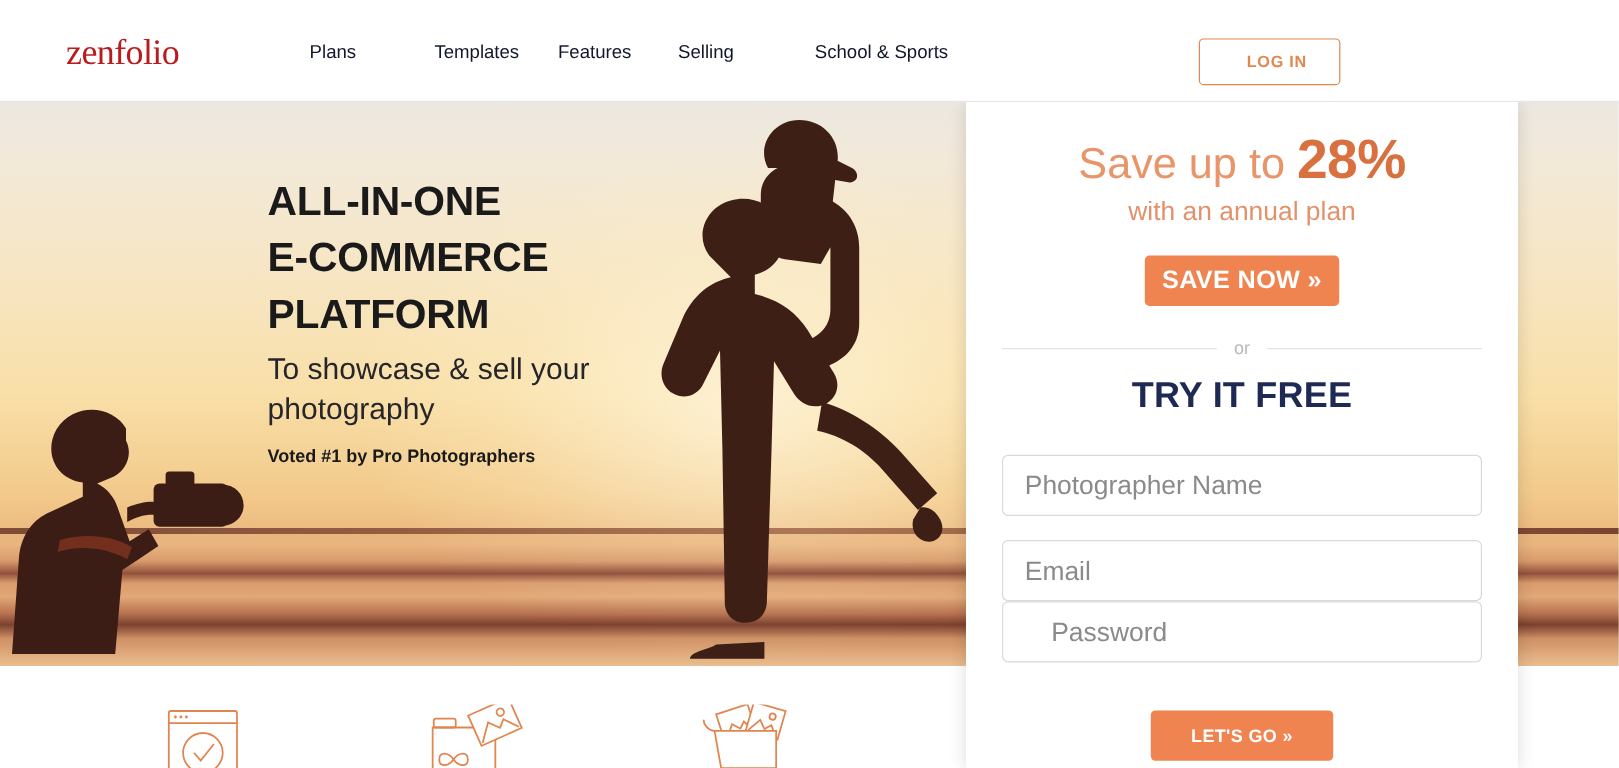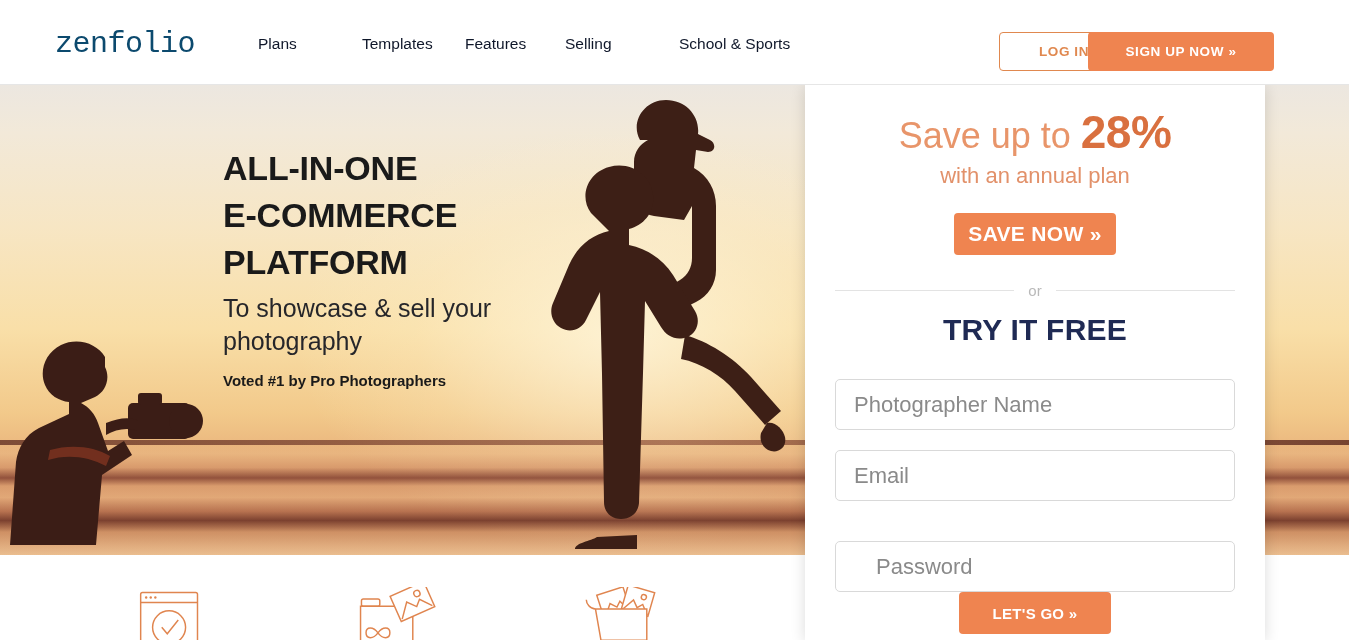--- a/index.html
+++ b/index.html
@@ -17,22 +17,22 @@
   .header {
     position: absolute; top: 0; left: 0;
     width: 1349px; height: 85px;
     background: #ffffff;
     border-bottom: 1px solid #e6e6e6;
     z-index: 40;
   }
   .logo {
     position: absolute; left: 55px; top: 27px;
     font-size: 30px; letter-spacing: -0.5px;
-    color: #0c4a6e; font-weight: 400;
-    font-family: Liberation Mono, monospace;
+    color: #b91c1c; font-weight: 400;
+    font-family: Liberation Serif, serif;
   }
   .nav { position: absolute; left: 243px; top: 35px; display: flex; }
   .nav-item {
     font-size: 15.5px; color: #0f172a; white-space: nowrap;
     cursor: pointer;
     margin-left: 15px;
   }
   .nav-item.n0 { width: 89px; }
   .nav-item.n1 { width: 88px; }
   .nav-item.n2 { width: 85px; }
@@ -173,21 +173,21 @@
     position: absolute; left: 30px; width: 400px; height: 51px;
     border: 1px solid #d9d9d9; border-radius: 5px; background: #fff;
     font-size: 22px; color: #8a8a8a; padding: 0 18px;
     font-family: "Liberation Sans", sans-serif;
     display: flex; align-items: center;
     outline: none;
   }
   .field::placeholder { color: #8a8a8a; }
   .f1 { top: 294px; }
   .f2 { top: 365px; }
-  .f3 { top: 456px; padding-left: 40px; }
+  .f3 { top: 416px; padding-left: 40px; }
   .btn-letsgo {
     position: absolute; top: 507px; left: 50%; transform: translateX(-50%);
     width: 152px; height: 42px;
     background: #ef8450; color: #fff; border: none; border-radius: 4px;
     font-size: 15px; font-weight: bold; letter-spacing: 0.3px;
     display: flex; align-items: center; justify-content: center; cursor: pointer;
   }
 
   
   .features {
@@ -209,21 +209,20 @@
 
     <div class="nav">
       <div class="nav-item n0">Plans</div>
       <div class="nav-item n1">Templates</div>
       <div class="nav-item n2">Features</div>
       <div class="nav-item n3">Selling</div>
       <div class="nav-item n4">School &amp; Sports</div>
     </div>
 
     <div class="btn-login">LOG IN</div>
-    <div class="btn-signup">SIGN UP NOW »</div>
   </div>
 
   <div class="hero">
     <div class="glow"></div>
     <div class="sea"></div>
 
     <svg class="sil-photog" viewBox="0 0 220 300">
       <g fill="#3b1d16">
         <path d="M95 112 c-8,-14 -28,-20 -44,-12 -16,8 -22,26 -16,40 4,10 14,16 24,17 l0,12 -30,14 c-14,7 -21,20 -23,34 l-6,83 86,0 6,-70 12,-8 18,-12 -8,-14 -16,10 -10,-28 c-3,-9 -9,-16 -17,-20 l14,-6 c10,-5 16,-18 10,-30 z"></path>
         <rect x="118" y="158" width="62" height="36" rx="5"></rect>

